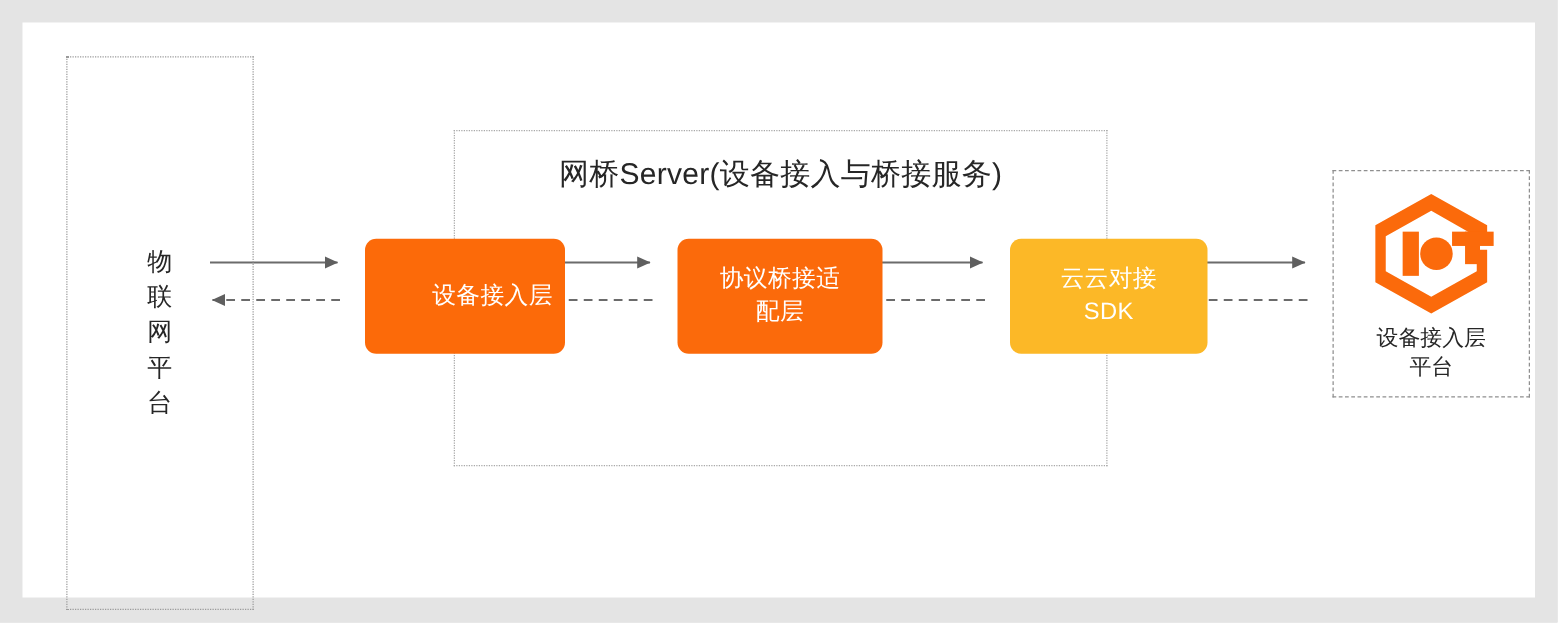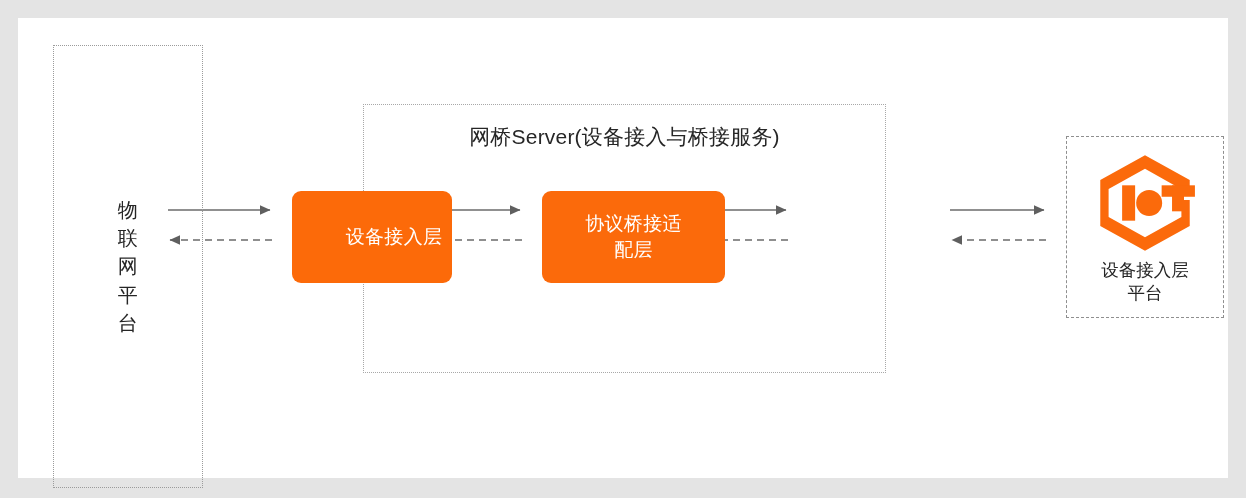--- a/index.html
+++ b/index.html
@@ -66,42 +66,42 @@
     user-select: none;
   }
   
   .server-title {
     position: absolute;
     left: 0;
     right: 0;
     top: 18px;
     text-align: center;
     color: #262626;
-    font-size: 21px;
+    font-size: 24px;
     letter-spacing: 0.2px;
     white-space: nowrap;
   }
   
   .proc-box {
     position: absolute;
     box-sizing: border-box;
     border-radius: 9px;
     display: flex;
     align-items: center;
     justify-content: center;
     text-align: center;
     color: #ffffff;
     font-size: 19px;
     line-height: 1.38;
     letter-spacing: 0.3px;
     white-space: pre-line;
     user-select: none;
   }
   #box-access  { left: 274px; top: 173px; width: 160px; height: 92px; background: #fc6a09; padding-left: 44px; }
-  #box-adapter { left: 524px; top: 173px; width: 183px; height: 92px; background: #fb6a0b; }
+  #box-adapter { left: 524px; top: 173px; width: 164px; height: 92px; background: #fb6a0b; }
   #box-sdk     { left: 790px; top: 173px; width: 158px; height: 92px; background: #fcb827; }
   
   #iot-logo {
     position: absolute;
     left: 50%;
     transform: translateX(-50%);
     top: 14px;
     width: 104px;
     height: 104px;
   }
@@ -169,20 +169,24 @@
 
     <div class="proc-box" id="box-access">
       <span>设备接入层</span>
     </div>
 
     <div class="proc-box" id="box-adapter">
       <span>协议桥接适
 配层</span>
     </div>
 
+    <div class="proc-box" id="box-sdk">
+      <span>云云对接
+SDK</span>
+    </div>
 
     <div class="dashed-box" id="platform-right">
       <svg id="iot-logo" viewBox="0 0 100 100" xmlns="http://www.w3.org/2000/svg">
 
         <path d="M50 4 L93 28 L93 40 L79 40 L79 33.5 L50 17 L15 36.5 L15 63.5 L50 83 L85 63.5 L85 47 L93 47 L93 72 L50 96 L7 72 L7 28 Z" fill="#fb6a0b"></path>
 
         <rect x="28" y="33" width="12.5" height="34" fill="#fb6a0b"></rect>
 
         <circle cx="54" cy="50" r="12.5" fill="#fb6a0b"></circle>
 

